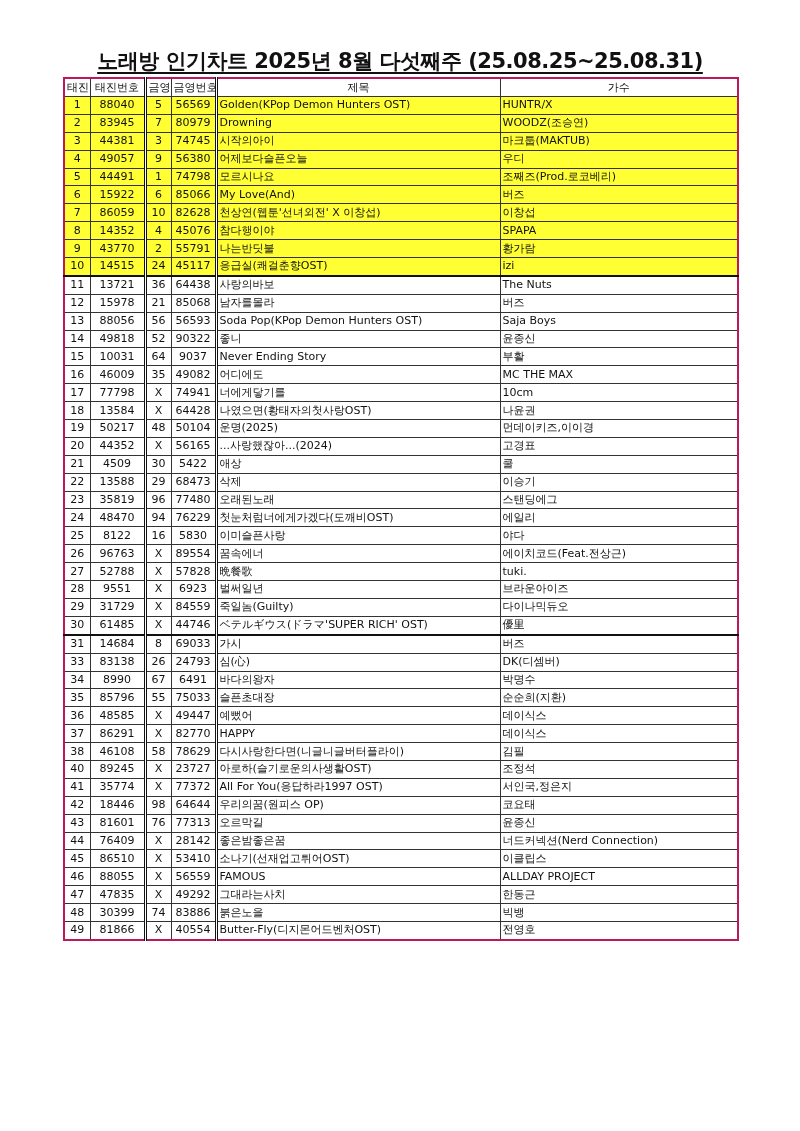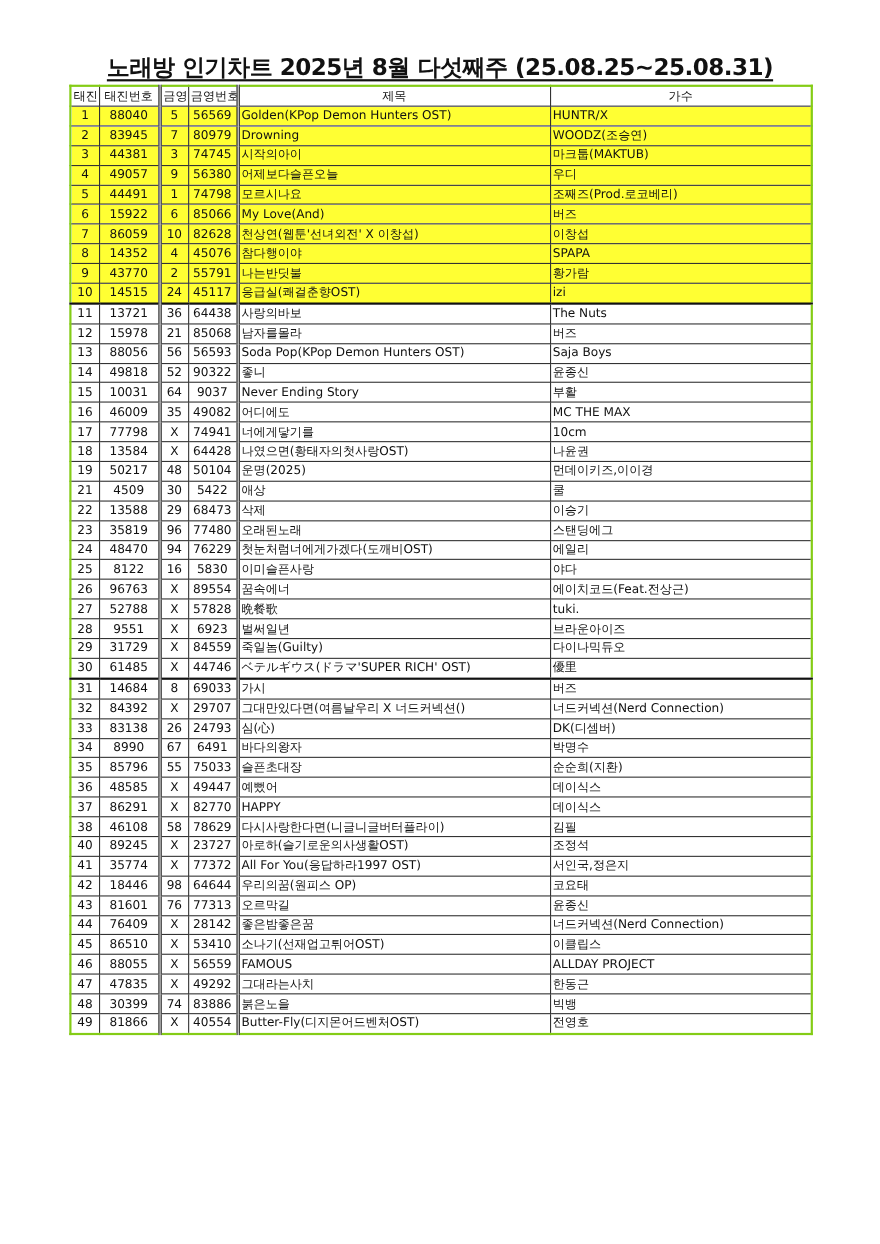--- a/index.html
+++ b/index.html
@@ -29,21 +29,21 @@
       text-decoration-thickness: 2px;
       white-space: nowrap;
     }
     table.chart {
       position: absolute;
       left: 63px;
       top: 77px;
       width: 674px;
       border-collapse: collapse;
       table-layout: fixed;
-      border: 2px solid #84cc16;
+      border: 2px solid #be185d;
       font-size: 11px;
     }
     table.chart th, table.chart td {
       border: 1px solid #333333;
       height: 16.9px;
       padding: 0 2px;
       overflow: hidden;
       white-space: nowrap;
       line-height: 16px;
     }
@@ -237,20 +237,28 @@
       </tr>
       <tr>
         <td class="c">19</td>
         <td class="c dbl-r">50217</td>
         <td class="c">48</td>
         <td class="c dbl-r">50104</td>
         <td class="l">운명(2025)</td>
         <td class="l">먼데이키즈,이이경</td>
       </tr>
       <tr>
+        <td class="c">20</td>
+        <td class="c dbl-r">44352</td>
+        <td class="c">X</td>
+        <td class="c dbl-r">56165</td>
+        <td class="l">...사랑했잖아...(2024)</td>
+        <td class="l">고경표</td>
+      </tr>
+      <tr>
         <td class="c">21</td>
         <td class="c dbl-r">4509</td>
         <td class="c">30</td>
         <td class="c dbl-r">5422</td>
         <td class="l">애상</td>
         <td class="l">쿨</td>
       </tr>
       <tr>
         <td class="c">22</td>
         <td class="c dbl-r">13588</td>
@@ -325,28 +333,20 @@
       </tr>
       <tr>
         <td class="c">31</td>
         <td class="c dbl-r">14684</td>
         <td class="c">8</td>
         <td class="c dbl-r">69033</td>
         <td class="l">가시</td>
         <td class="l">버즈</td>
       </tr>
       <tr>
-        <td class="c">32</td>
-        <td class="c dbl-r">84392</td>
-        <td class="c">X</td>
-        <td class="c dbl-r">29707</td>
-        <td class="l">그대만있다면(여름날우리 X 너드커넥션()</td>
-        <td class="l">너드커넥션(Nerd Connection)</td>
-      </tr>
-      <tr>
         <td class="c">33</td>
         <td class="c dbl-r">83138</td>
         <td class="c">26</td>
         <td class="c dbl-r">24793</td>
         <td class="l">심(心)</td>
         <td class="l">DK(디셈버)</td>
       </tr>
       <tr>
         <td class="c">34</td>
         <td class="c dbl-r">8990</td>

